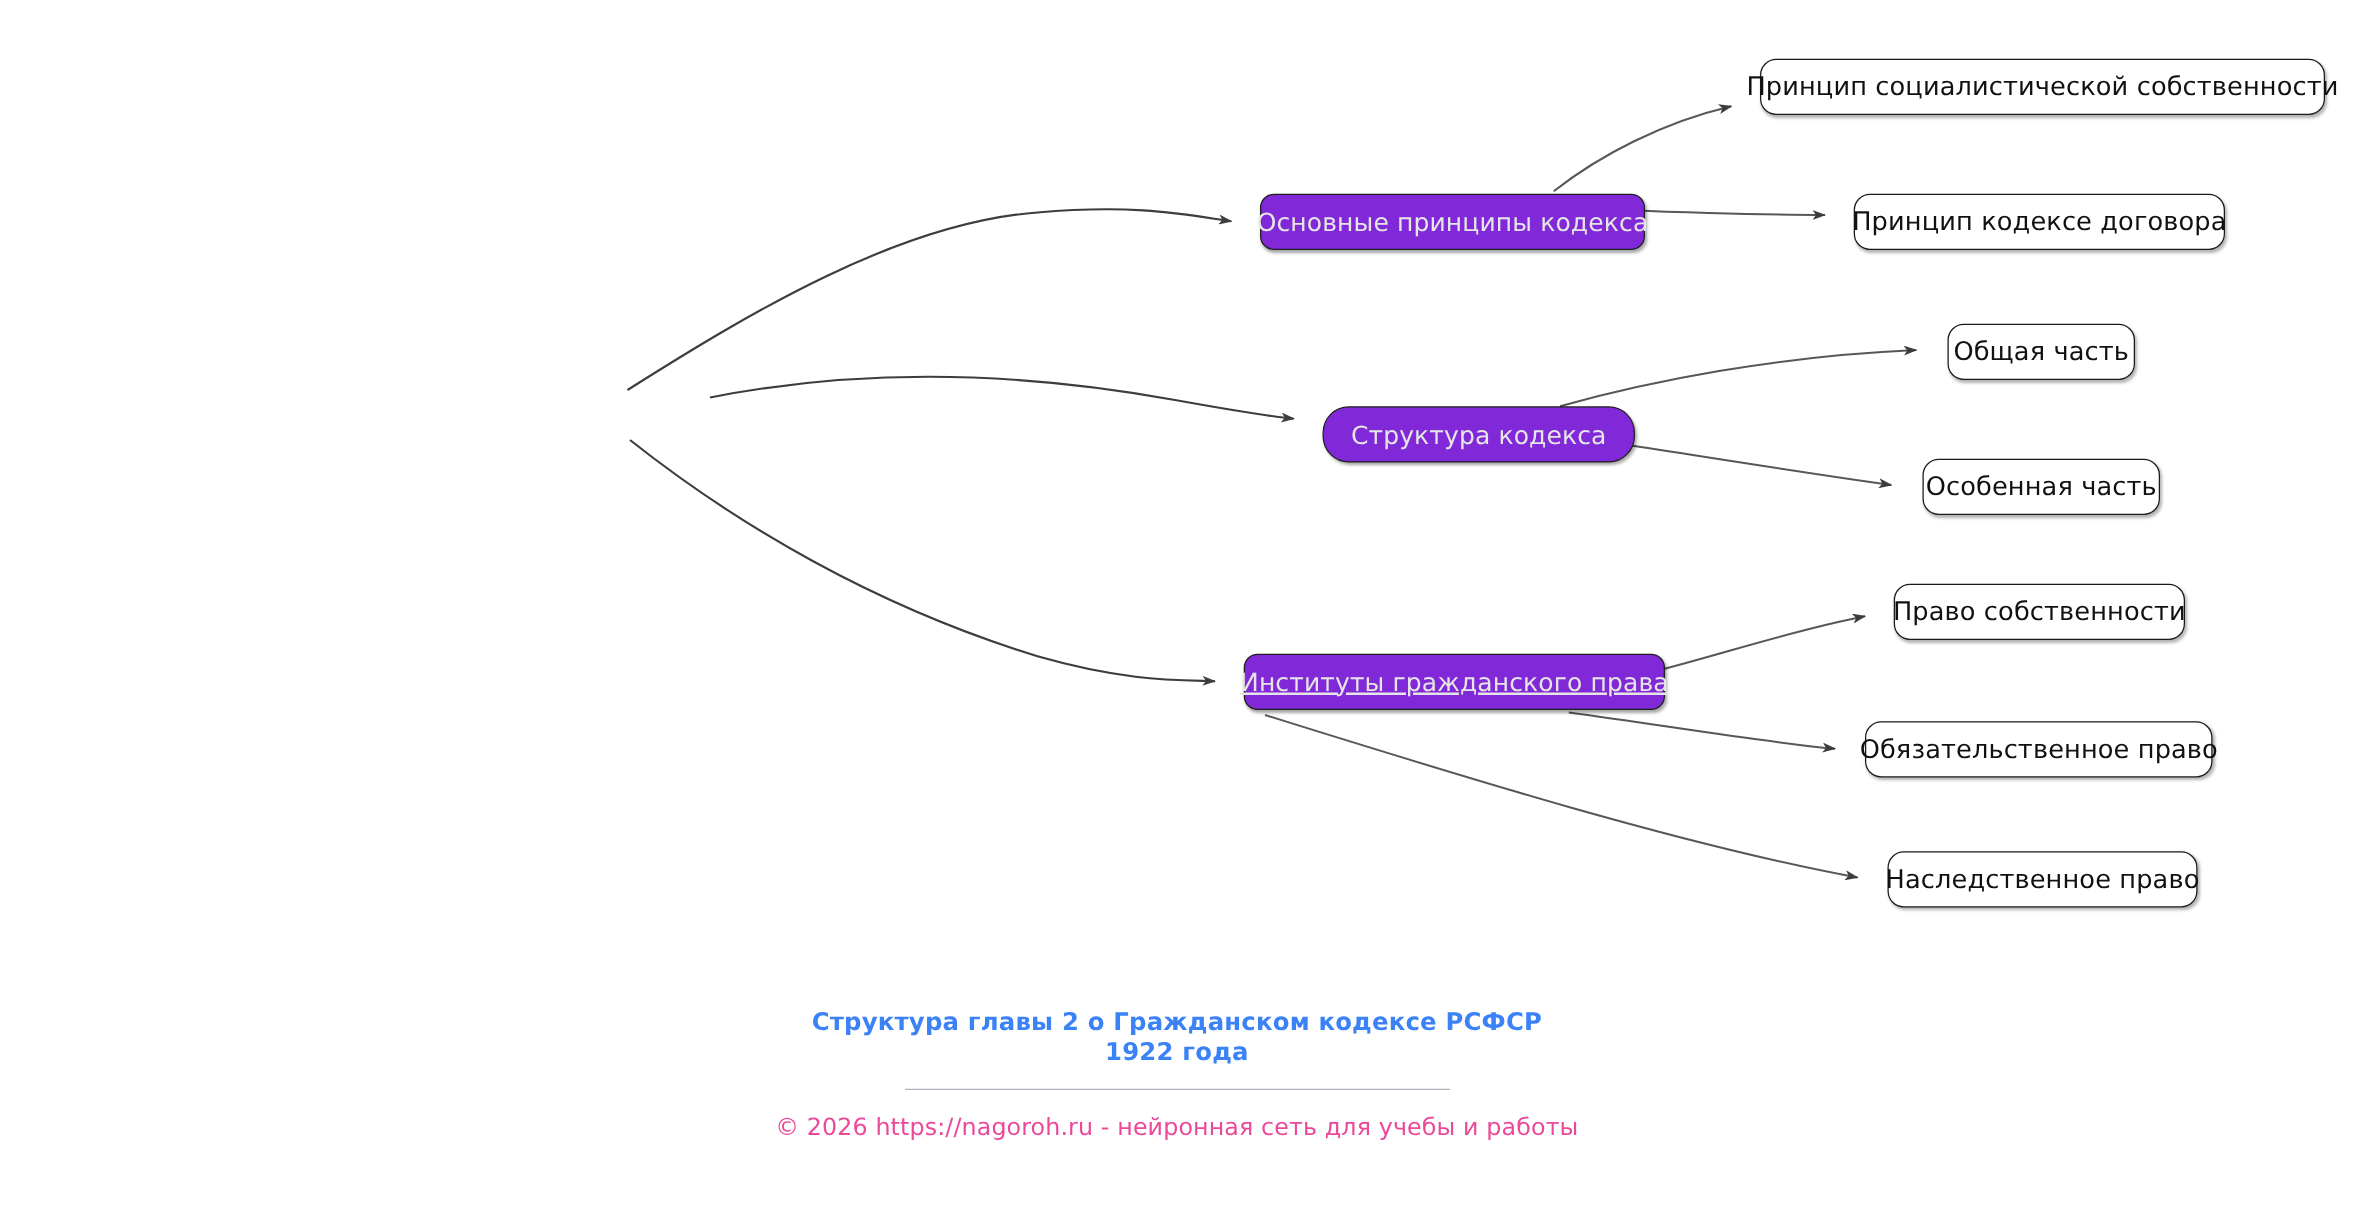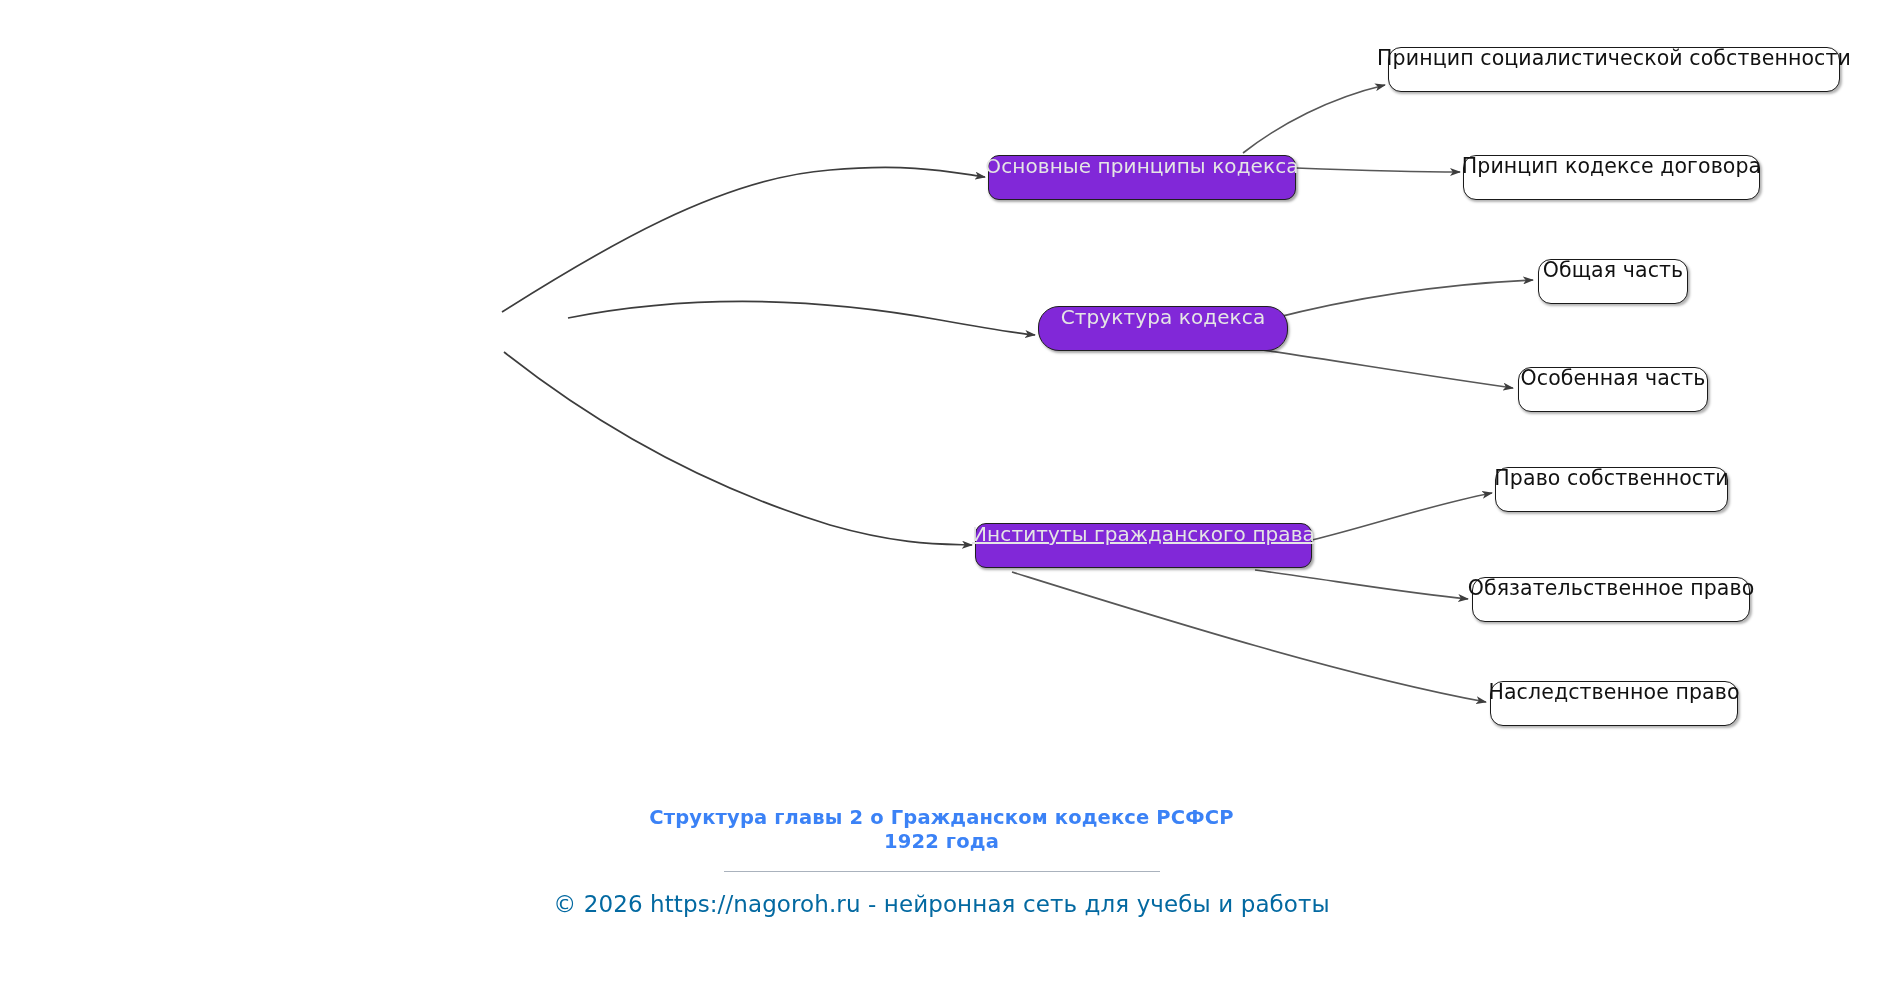--- a/index.html
+++ b/index.html
@@ -30,24 +30,26 @@
     top: 0;
     width: 1883px;
     height: 984px;
     pointer-events: none;
   }
 
   .node {
     position: absolute;
     box-sizing: border-box;
     display: flex;
+    align-items: center;
     justify-content: center;
     white-space: nowrap;
     line-height: 1;
     letter-spacing: 0.1px;
+    margin-left: 20px;
   }
 
   .node-root {
     background: #79ac28;
     border: 1.6px solid #1f1f1f;
     border-radius: 11px;
     color: #0c0c0c;
     font-size: 20.5px;
     box-shadow: 1.5px 2px 2.5px rgba(0,0,0,0.35);
   }
@@ -88,22 +90,22 @@
 
   #footer-rule {
     width: 436px;
     height: 0;
     margin: 17px auto 0 auto;
     border-top: 1.4px solid #aab2bd;
   }
 
   #footer-copyright {
     margin-top: 19px;
-    font-size: 23px;
-    color: #0369a1;
+    font-size: 19px;
+    color: #ec4899;
     letter-spacing: 0.1px;
   }
 </style>
 </head>
 <body>
 
 <div id="canvas">
 
   <svg id="edge-layer" viewBox="0 0 1883 984" width="1883" height="984" xmlns="http://www.w3.org/2000/svg">
     <defs>
@@ -129,21 +131,21 @@
       <path d="M 1255,570 C 1330,580 1405,593 1468,599"></path>
       <path d="M 1012,572 C 1150,615 1340,675 1486,702"></path>
     </g>
   </svg>
 
 
   <div class="node node-branch" style="left:988px; top:155px; width:308px; height:45px;">
     <span>Основные принципы кодекса</span>
   </div>
 
-  <div class="node node-branch" style="left:1038px; top:306px; width:250px; height:45px;border-radius:21px;">
+  <div class="node node-branch" style="left:1038px; top:325px; width:250px; height:45px;border-radius:21px;">
     <span>Структура кодекса</span>
   </div>
 
   <div class="node node-branch" style="left:975px; top:523px; width:337px; height:45px;text-decoration:underline;">
     <span>Институты гражданского права</span>
   </div>
 
   <div class="node node-leaf" style="left:1388px; top:47px; width:452px; height:45px;">
     <span>Принцип социалистической собственности</span>
   </div>

